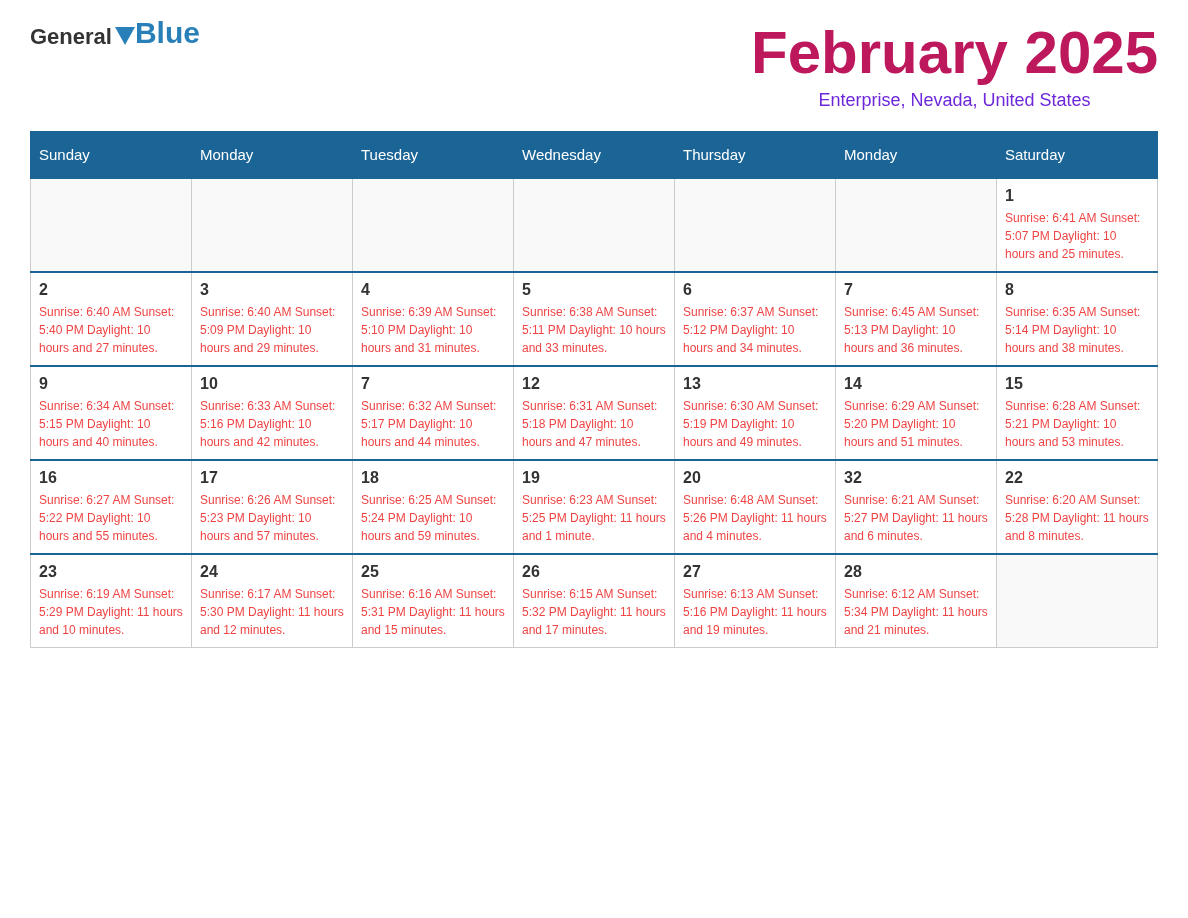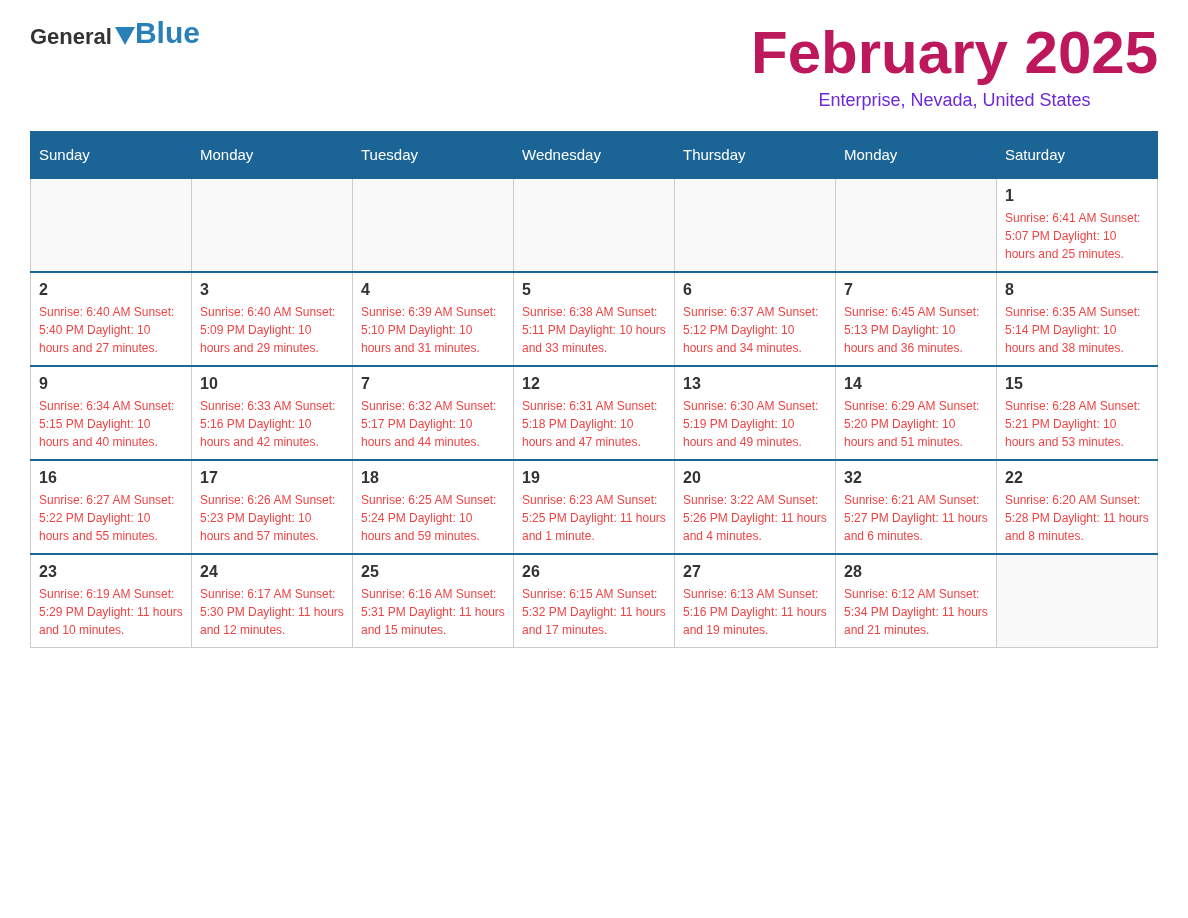--- a/index.html
+++ b/index.html
@@ -250,21 +250,21 @@
 Daylight: 10 hours and 59 minutes.</div>
         </td>
         <td>
           <span class="day-number">19</span>
           <div class="day-info">Sunrise: 6:23 AM
 Sunset: 5:25 PM
 Daylight: 11 hours and 1 minute.</div>
         </td>
         <td>
           <span class="day-number">20</span>
-          <div class="day-info">Sunrise: 3:22 AM
+          <div class="day-info">Sunrise: 6:48 AM
 Sunset: 5:26 PM
 Daylight: 11 hours and 4 minutes.</div>
         </td>
         <td>
           <span class="day-number">32</span>
           <div class="day-info">Sunrise: 6:21 AM
 Sunset: 5:27 PM
 Daylight: 11 hours and 6 minutes.</div>
         </td>
         <td>

